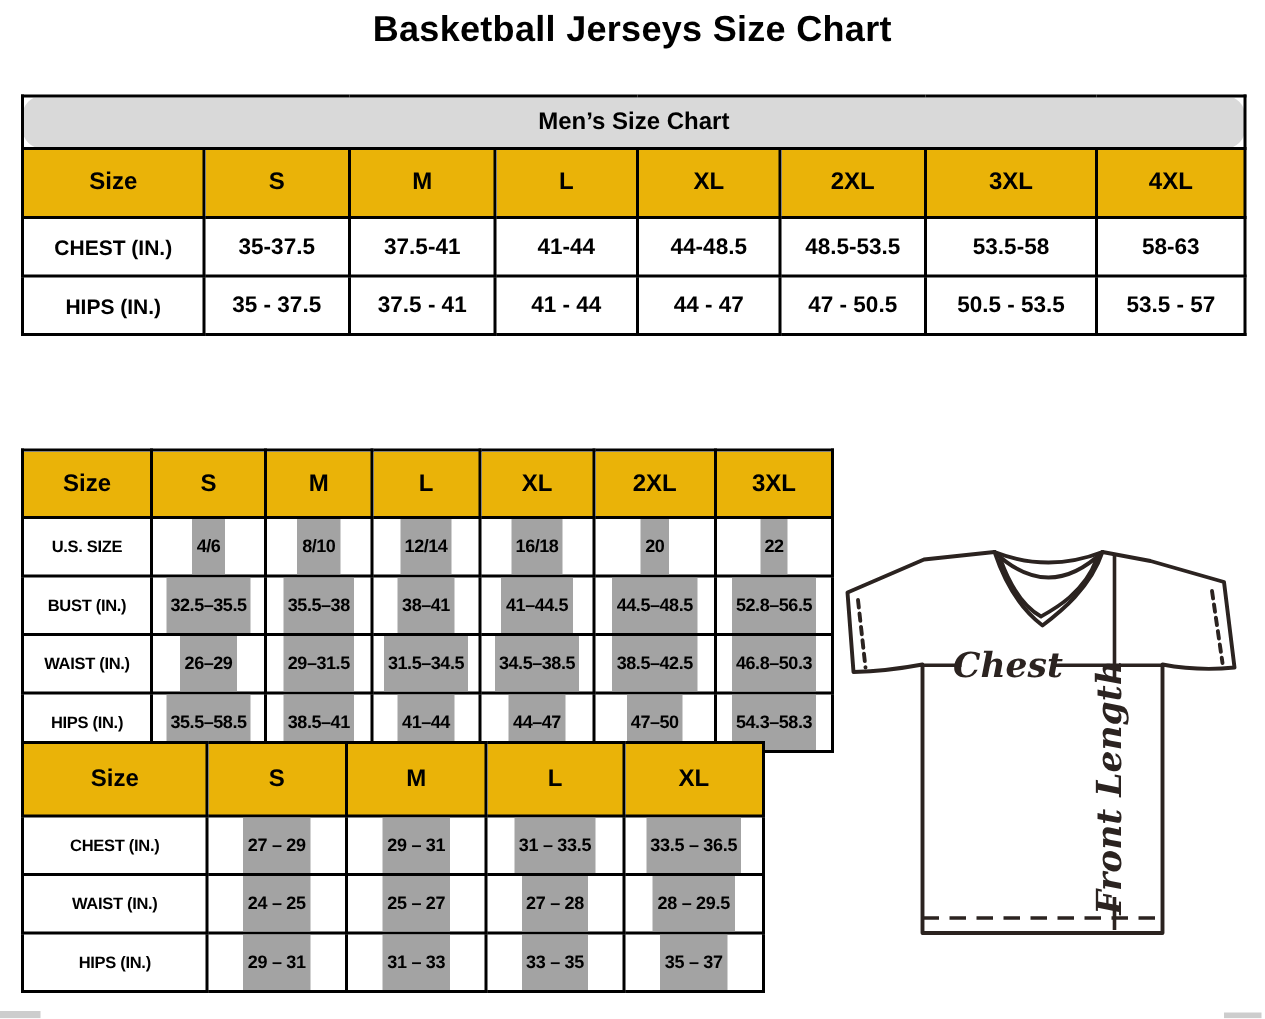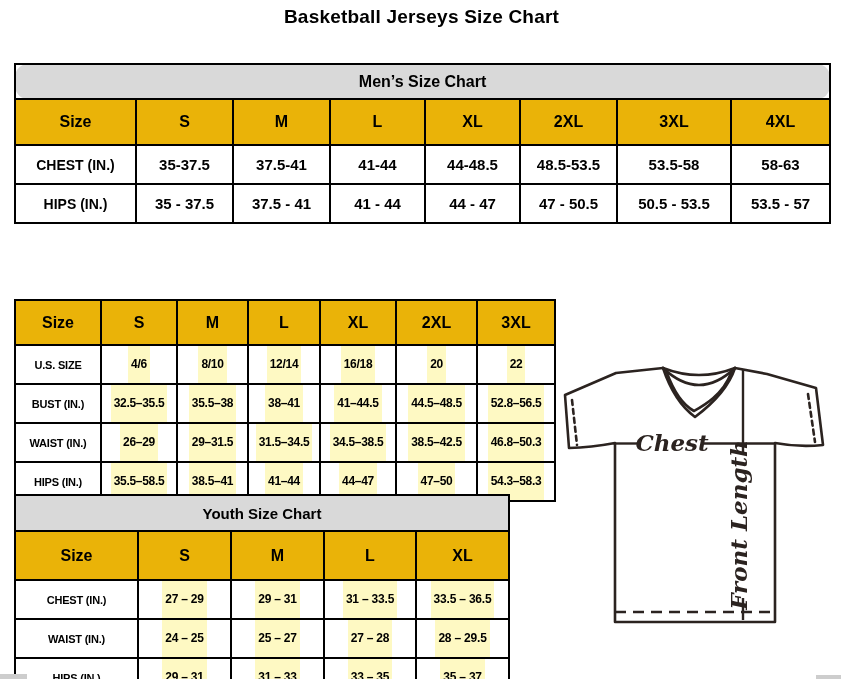--- a/index.html
+++ b/index.html
@@ -1,19 +1,19 @@
 <!DOCTYPE html>
 <html><head>
 <meta charset="utf-8">
 <style>
   html,body{margin:0;padding:0;background:#fff;}
   #page{position:relative;width:843px;height:679px;background:#ffffff;overflow:hidden;
         font-family:"Liberation Sans",sans-serif;color:#000;}
   #page-title{position:absolute;left:0;top:6px;width:843px;text-align:center;
-        font-size:19px;font-weight:bold;letter-spacing:.2px;}
+        font-size:24px;font-weight:bold;letter-spacing:.2px;}
   table{position:absolute;border-collapse:collapse;table-layout:fixed;background:#fff;}
   th,td{border:2px solid #000;text-align:center;vertical-align:middle;padding:0;
         font-weight:bold;color:#000;overflow:hidden;white-space:nowrap;}
   tr.caption-row th{background:#d9d9d9;font-size:16px;}
   tr.colhead-row th{background:#eab308;}
   
   #mens{left:14px;top:63px;width:815px;}
   #mens tr.caption-row th{height:33px;border-radius:13px;}
   #mens tr.colhead-row th{height:44px;font-size:16px;}
   #mens tbody th{font-size:14px;}
@@ -27,21 +27,21 @@
   #womens tbody td{font-size:12px;letter-spacing:-.3px;}
   #womens tbody tr{height:18px;}
   
   #youth{left:14px;top:494px;width:494px;}
   #youth tr.caption-row th{height:34px;font-size:15px;}
   #youth tr.colhead-row th{height:47px;font-size:16px;}
   #youth tbody th{font-size:11px;letter-spacing:-.2px;}
   #youth tbody td{font-size:12px;letter-spacing:-.2px;}
   #youth tbody tr{height:17px;}
   
-  .hl-table tbody td span{background:#fef9c3;padding:12px 3px;display:inline-block;line-height:13px;}
+  .hl-table tbody td span{background:#a3a3a3;padding:12px 3px;display:inline-block;line-height:13px;}
   
   #jersey{position:absolute;left:553px;top:355px;width:290px;height:275px;}
   .diagram-text{font-family:"DejaVu Serif",serif;font-style:italic;font-weight:bold;
         font-size:23px;fill:#2b2320;}
   .corner-bar{position:absolute;background:#cdcdcd;}
 </style>
 </head>
 <body>
 
 <div id="page">
@@ -161,23 +161,20 @@
 
   <table id="youth" class="hl-table">
     <colgroup>
       <col style="width:123px">
         <col style="width:93px">
         <col style="width:93px">
         <col style="width:92px">
         <col style="width:93px">
     </colgroup>
     <thead>
-      <tr class="caption-row">
-        <th colspan="5">Youth Size Chart</th>
-      </tr>
       <tr class="colhead-row">
           <th>Size</th>
           <th>S</th>
           <th>M</th>
           <th>L</th>
           <th>XL</th>
         </tr>
     </thead>
     <tbody>
         <tr>

